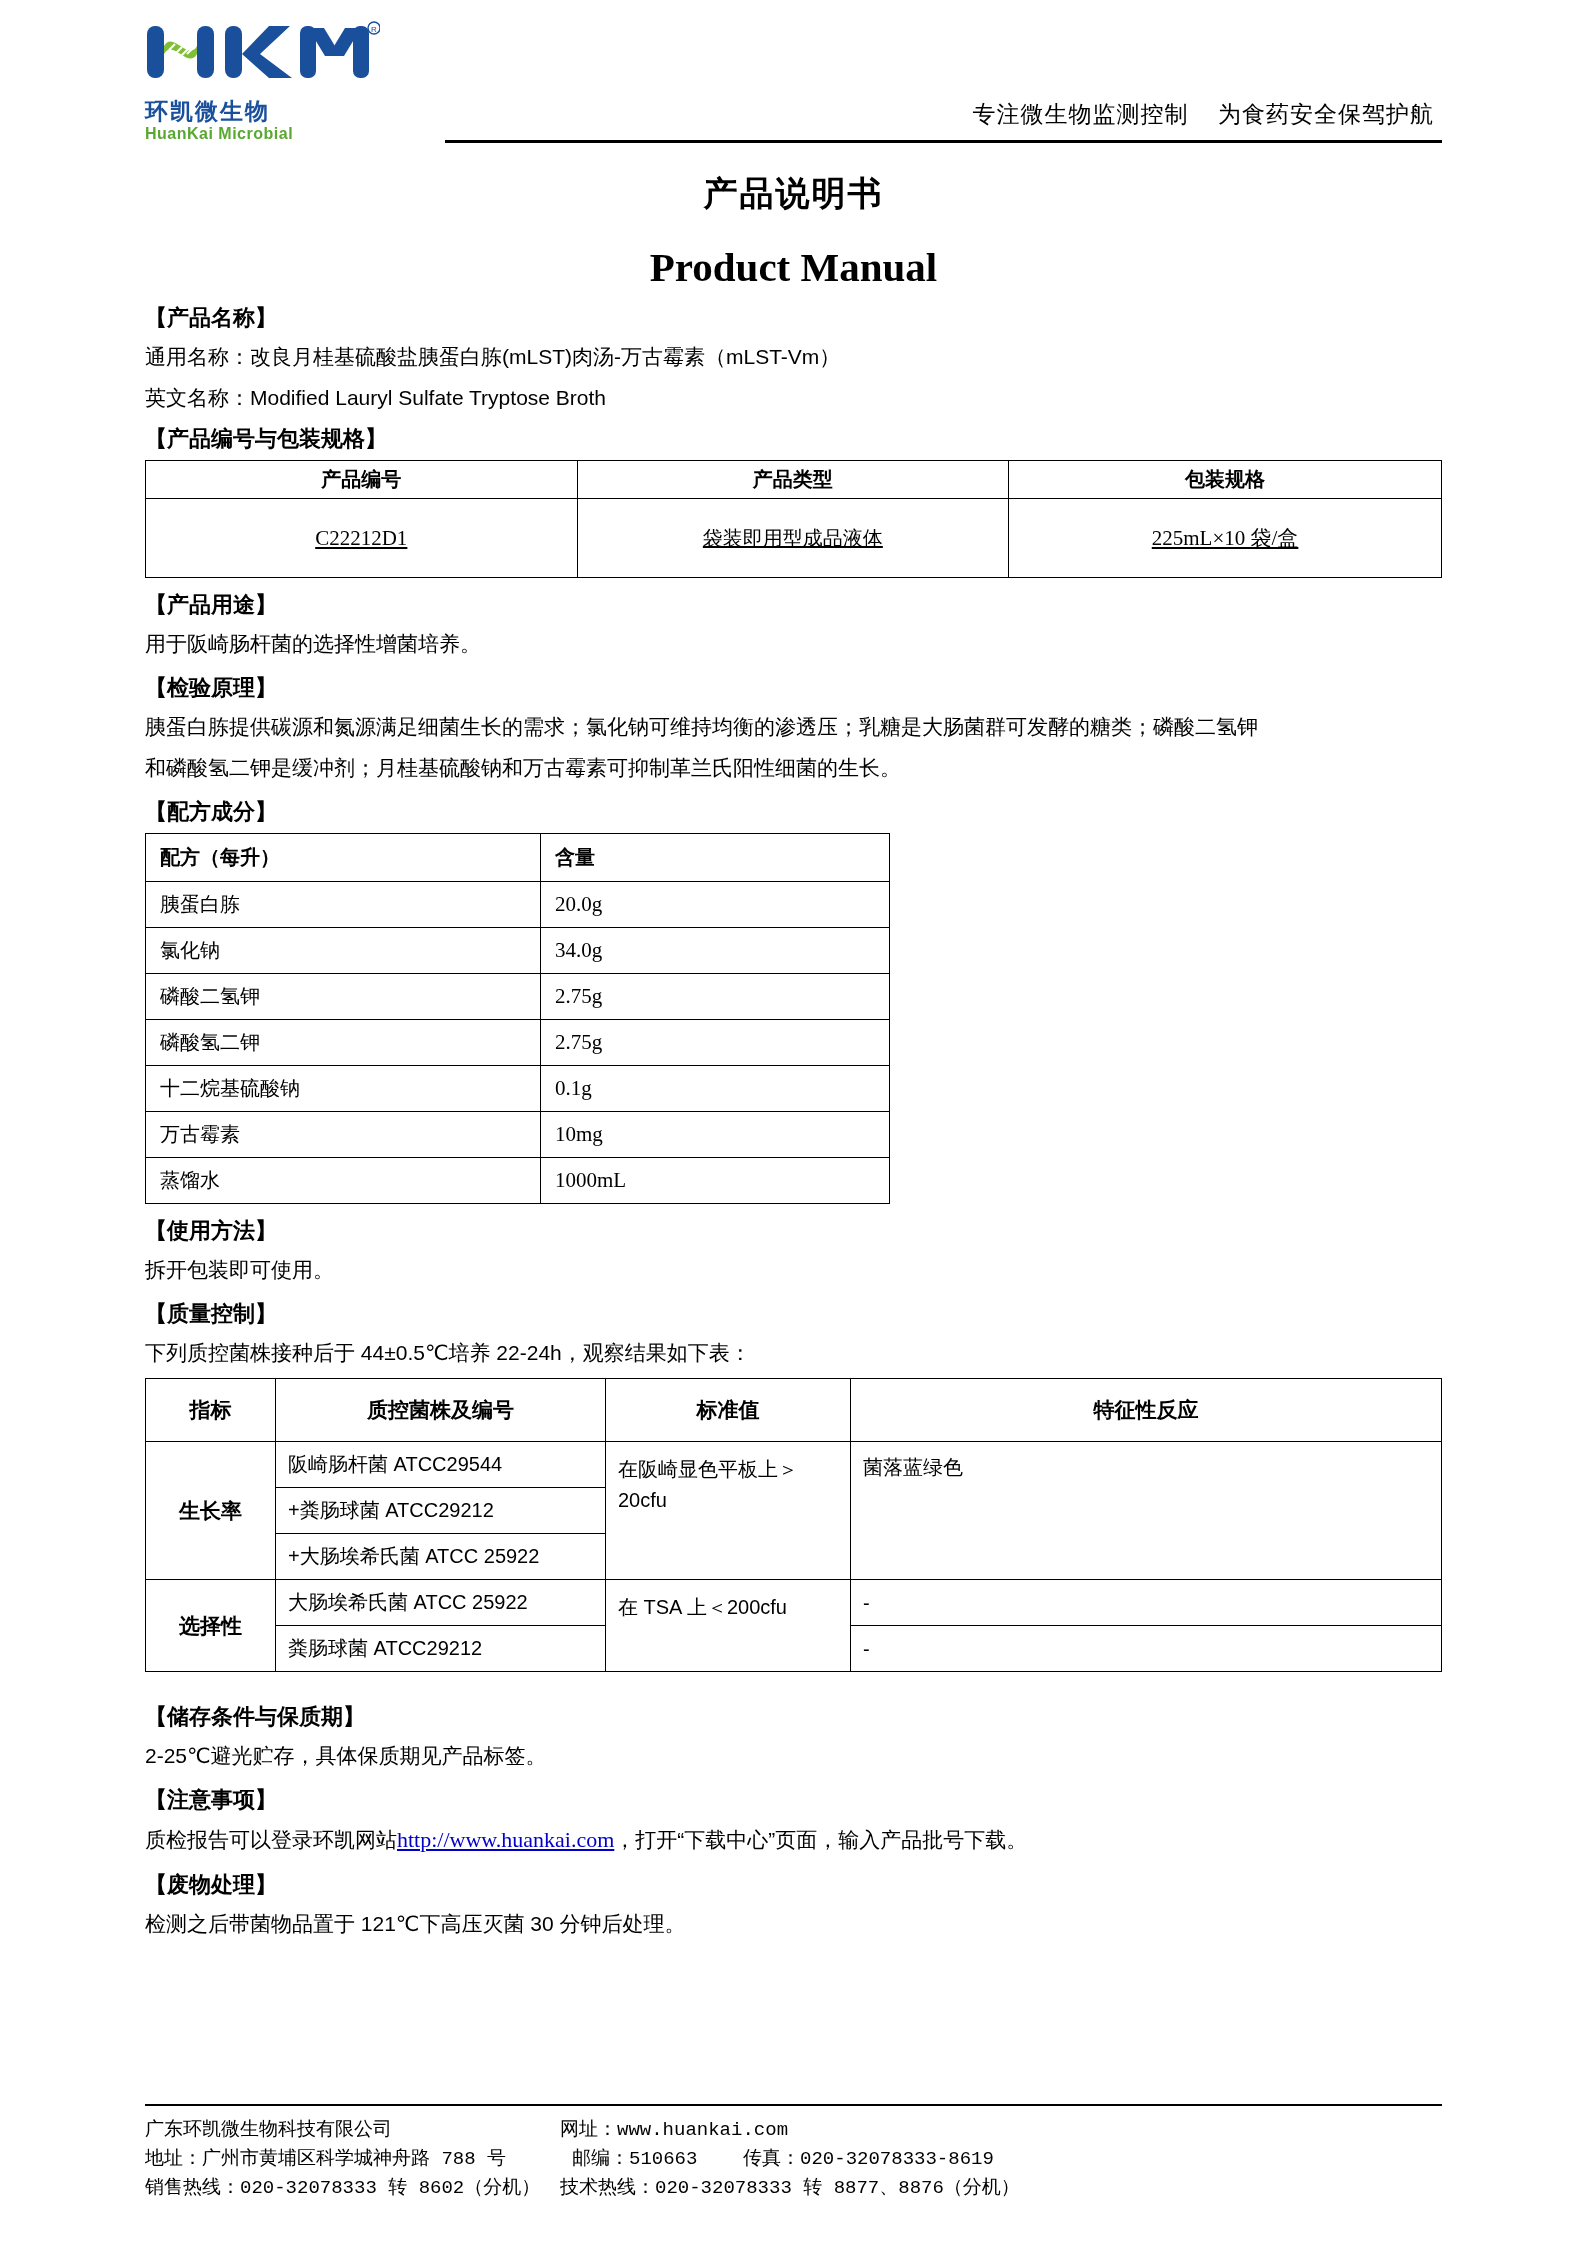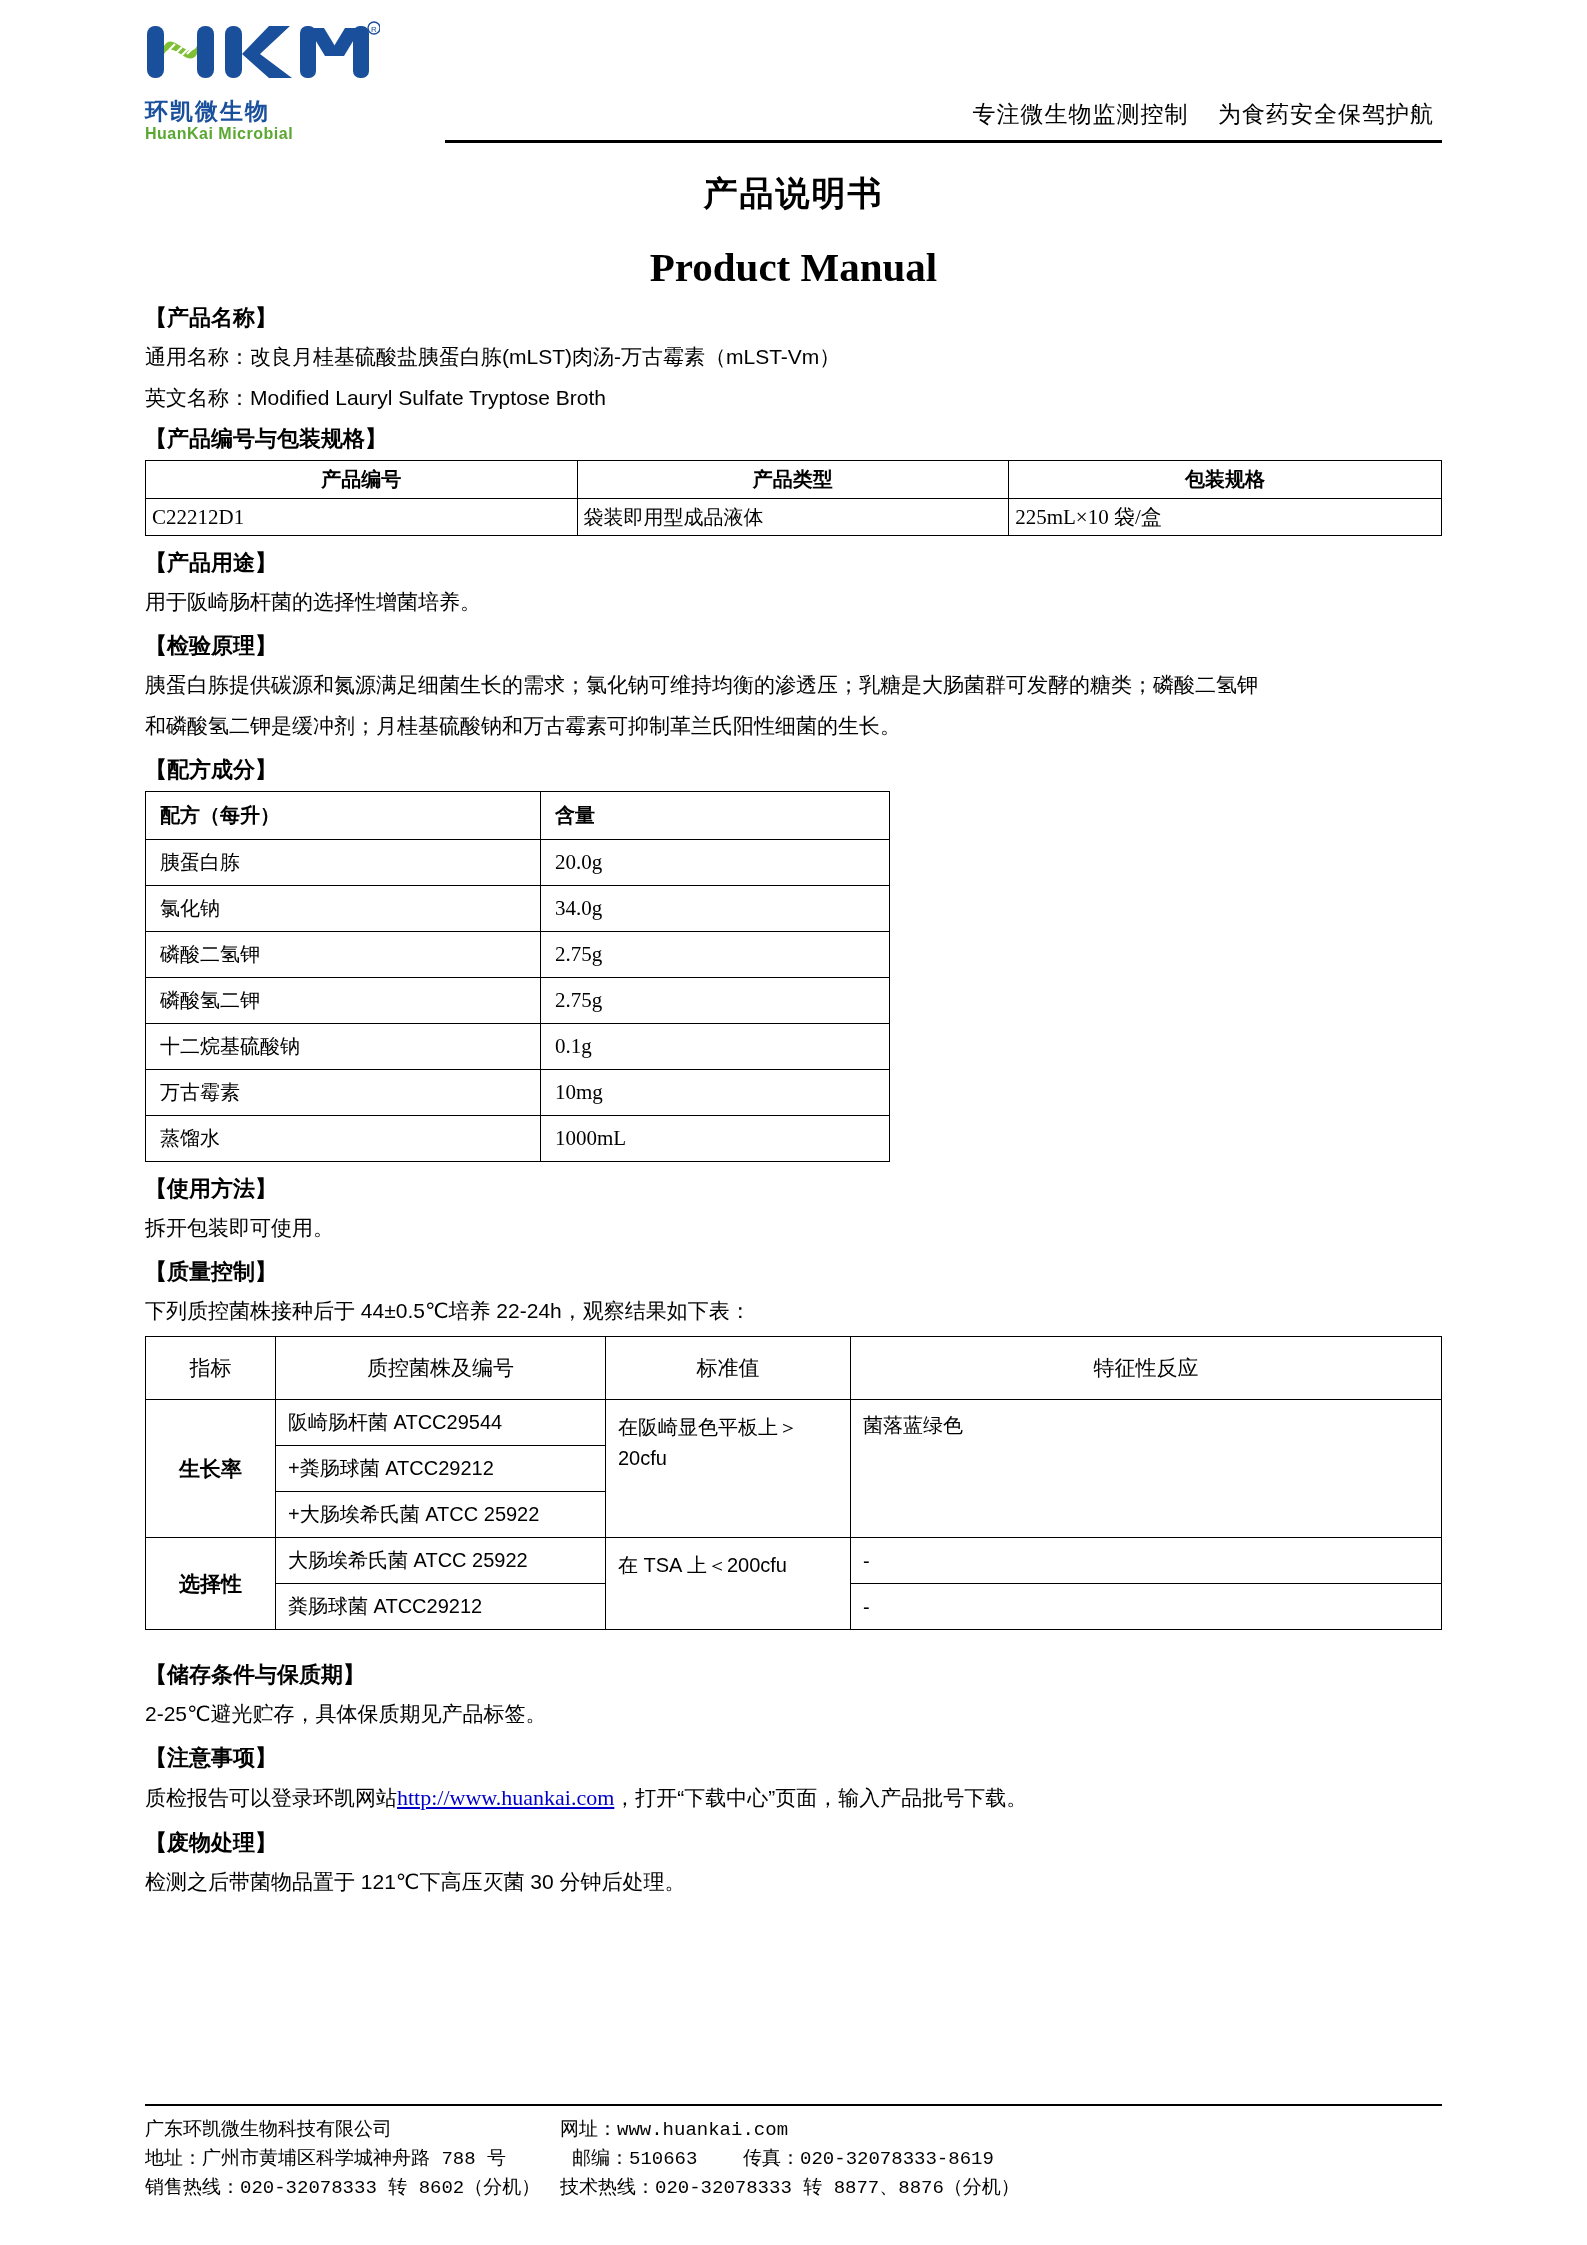--- a/index.html
+++ b/index.html
@@ -125,24 +125,25 @@
   }
   .t-spec { margin-top: 6px; }
   .t-spec th {
     text-align: center;
     font-weight: bold;
     font-size: 20px;
     padding: 5px 6px;
     font-family: "Liberation Sans", "DejaVu Sans", sans-serif;
   }
   .t-spec td {
-    text-align: left;
-    padding: 4px 6px;
-    font-family: "Liberation Serif", "DejaVu Serif", serif;
-    font-size: 21px;
+    text-align: center;
+    padding: 25px 6px;
+    font-family: "Liberation Serif", "DejaVu Serif", serif;
+    font-size: 21px;
+    text-decoration: underline;
   }
   .t-spec td.cn { font-family: "Liberation Sans", "DejaVu Sans", sans-serif; font-size: 20px; }
 
   .t-formula { width: 745px; margin-top: 6px; }
   .t-formula th {
     text-align: left;
     font-weight: bold;
     font-size: 20px;
     padding: 10px 14px;
     font-family: "Liberation Sans", "DejaVu Sans", sans-serif;
@@ -160,21 +161,21 @@
     font-size: 20px;
   }
   .t-formula td.ph .num {
     font-family: "Liberation Serif", "DejaVu Serif", serif;
     font-size: 21px;
   }
 
   .t-qc { margin-top: 8px; }
   .t-qc th {
     text-align: center;
-    font-weight: normal;
+    font-weight: bold;
     font-size: 21px;
     padding: 17px 8px;
     font-family: "Liberation Sans", "DejaVu Sans", sans-serif;
   }
   .t-qc td {
     font-size: 20px;
     padding: 9px 12px;
     font-family: "Liberation Sans", "DejaVu Sans", sans-serif;
   }
   .t-qc td.idx {

